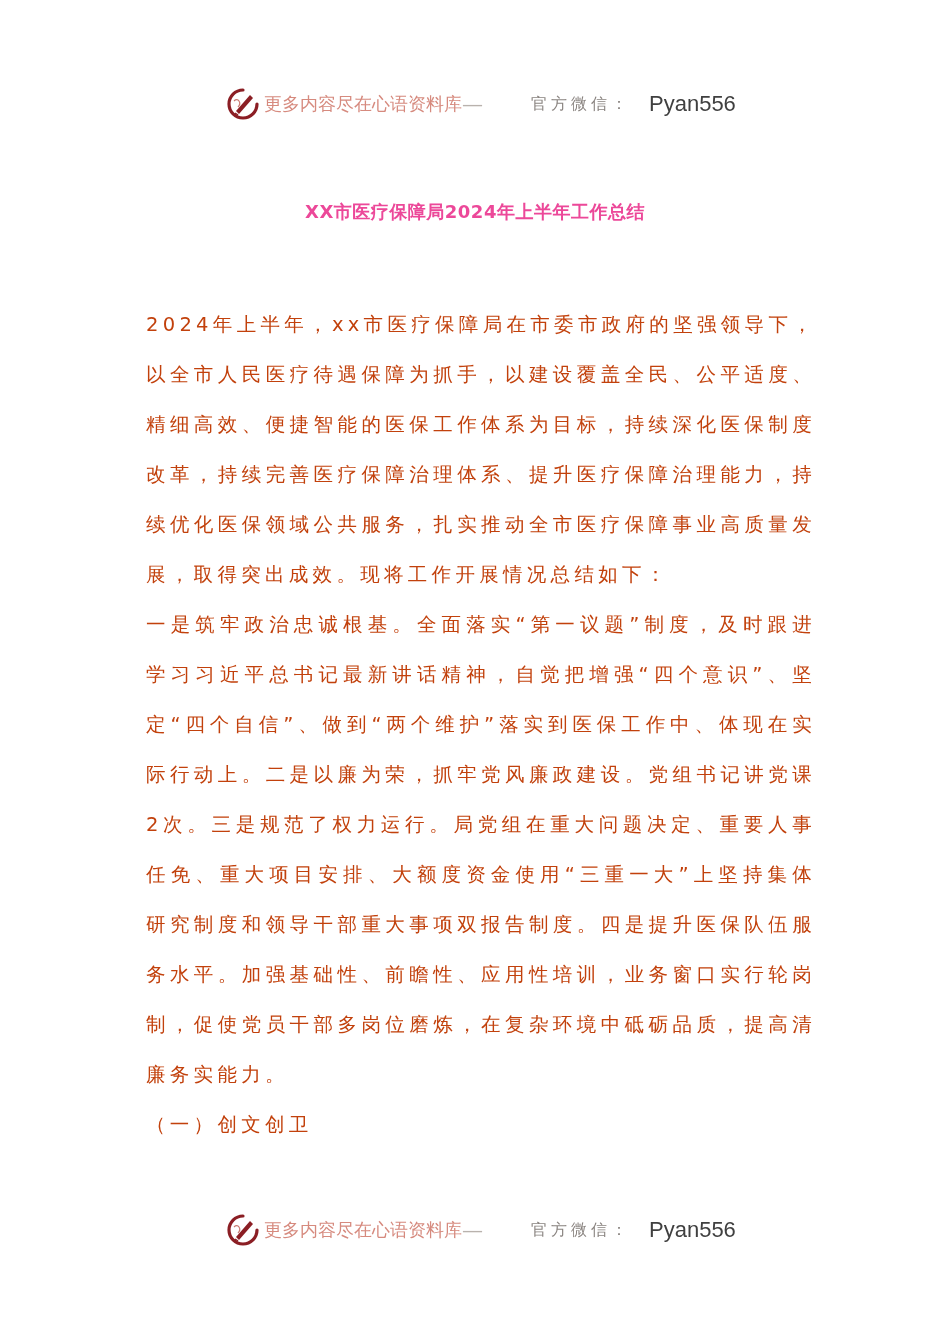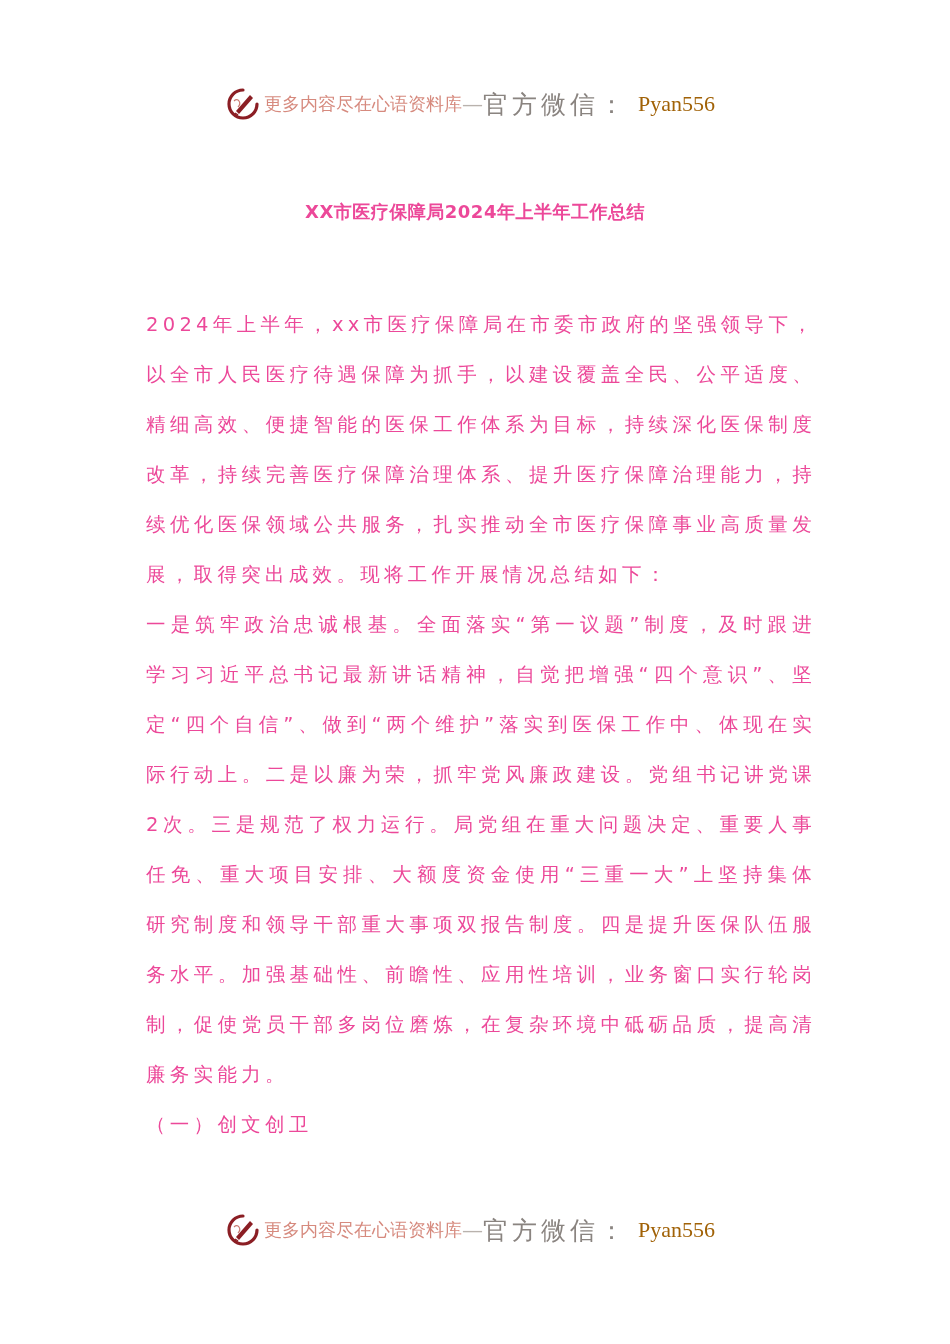--- a/index.html
+++ b/index.html
@@ -38,29 +38,30 @@
       color: #d68a7e;
       letter-spacing: 0px;
     }
     .wm-dash {
       font-size: 21px;
       color: #b9b2ad;
       font-family: "DejaVu Serif", serif;
     }
     .wm-text-gray {
       font-family: "DejaVu Serif", "Liberation Serif", serif;
-      font-size: 25px;
+      font-size: 16px;
       color: #8a8480;
       letter-spacing: 4px;
+      margin-left: 48px;
     }
     .wm-id {
-      font-family: Liberation Serif, serif;
+      font-family: Liberation Sans, sans-serif;
       font-size: 22px;
-      color: #a16207;
-      margin-left: 10px;
+      color: #404040;
+      margin-left: 18px;
     }
     .doc-title {
       position: absolute;
       top: 180px;
       left: 0;
       width: 950px;
       text-align: center;
       font-family: "DejaVu Sans", sans-serif;
       font-weight: bold;
       font-size: 18px;
@@ -69,21 +70,21 @@
       margin-top: 20px;
     }
     .body-text {
       position: absolute;
       top: 300px;
       left: 146px;
       width: 670px;
       font-family: "DejaVu Sans", sans-serif;
       font-size: 19.5px;
       line-height: 50px;
-      color: #ec4899;
+      color: #c2410c;
       letter-spacing: 4.3px;
     }
     .body-text p {
       margin: 0;
       text-align: justify;
       text-align-last: left;
     }
   </style>
 </head>
 <body>

